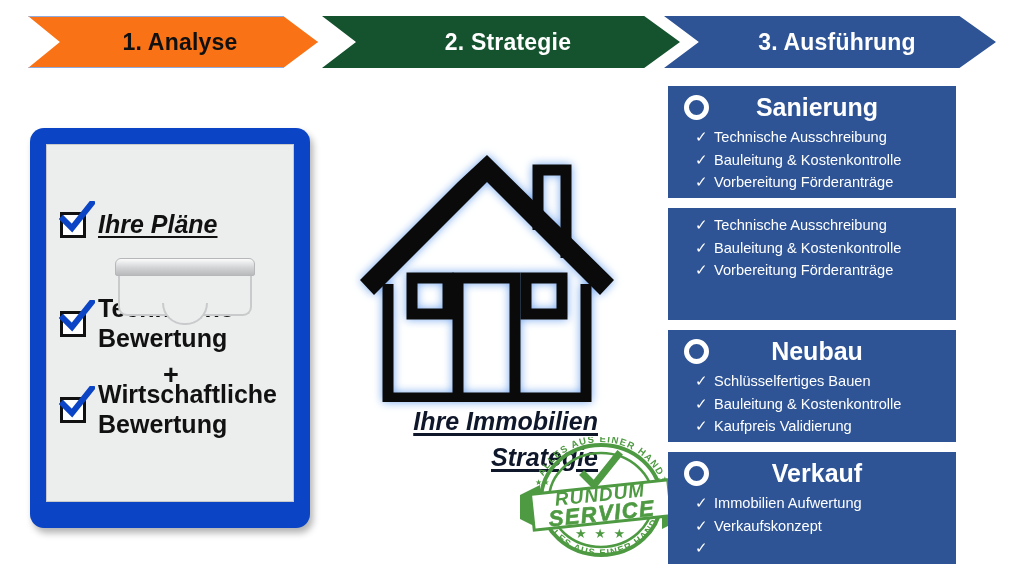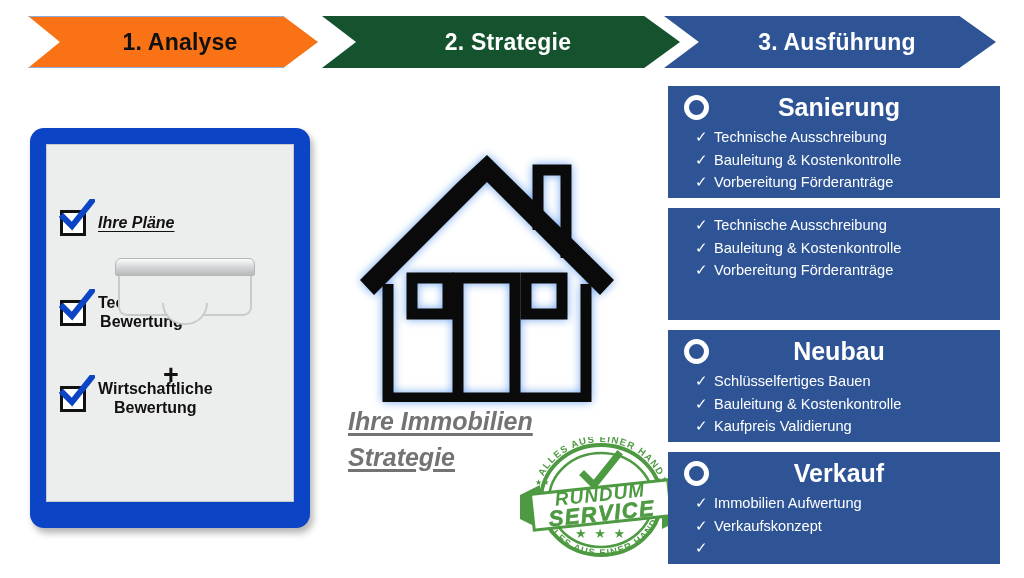--- a/index.html
+++ b/index.html
@@ -92,57 +92,56 @@
     position: relative; flex: 0 0 auto;
     width: 26px; height: 26px;
     border: 3px solid #111;
     background: #fff;
   }
   .cbox .tick {
     position: absolute; left: -4px; top: -14px;
     width: 36px; height: 34px;
   }
   .cb-text {
-    font-size: 16px; font-weight: bold; color: #111;
+    font-size: 25px; font-weight: bold; color: #111;
     line-height: 1.18;
-    text-align: center;
   }
   .cb-text.emph {
     font-style: italic;
     text-decoration: underline;
     text-underline-offset: 3px;
   }
   .plus {
     position: absolute;
     font-size: 27px; font-weight: bold; color: #111;
     left: 133px;
   }
 
   
   #house { position: absolute; left: 352px; top: 152px; width: 270px; height: 250px; }
   #house svg { filter: drop-shadow(0 0 5px rgba(90,150,235,.85)); }
 
   #house-caption {
     position: absolute; left: 348px; top: 404px; width: 250px;
-    text-align: left;
-    font-size: 25px; font-weight: bold; font-style: italic; color: #737373;
+    text-align: right;
+    font-size: 25px; font-weight: bold; font-style: italic; color: #0f172a;
     line-height: 1.42;
   }
   #house-caption span {
     text-decoration: underline;
     text-underline-offset: 3px;
     text-decoration-thickness: 3px;
   }
 
   
   #stamp { position: absolute; left: 518px; top: 437px; width: 166px; height: 122px; }
 
   
   .card {
-    position: absolute; left: 668px; width: 332px; height: 112px;
+    position: absolute; left: 668px; width: 288px; height: 112px;
     background: #2e5496;
     color: #ffffff;
     padding: 6px 10px 8px 10px;
   }
   #card0 { top: 86px; }
   #card1 { top: 208px; }
   #card2 { top: 330px; }
   #card3 { top: 452px; }
 
   .card-head { position: relative; height: 34px; }

